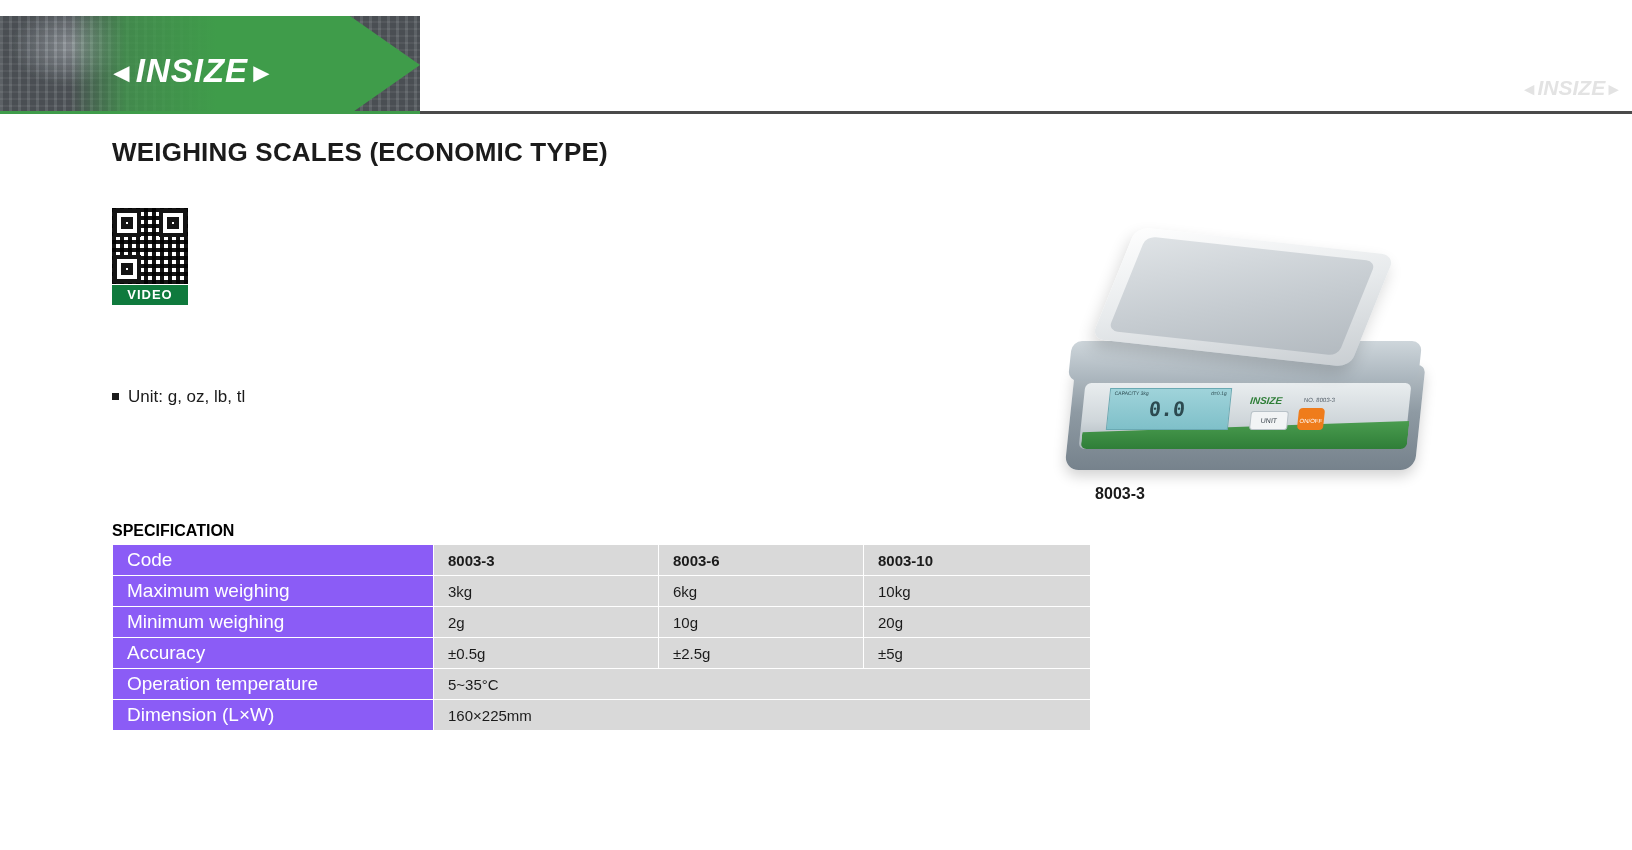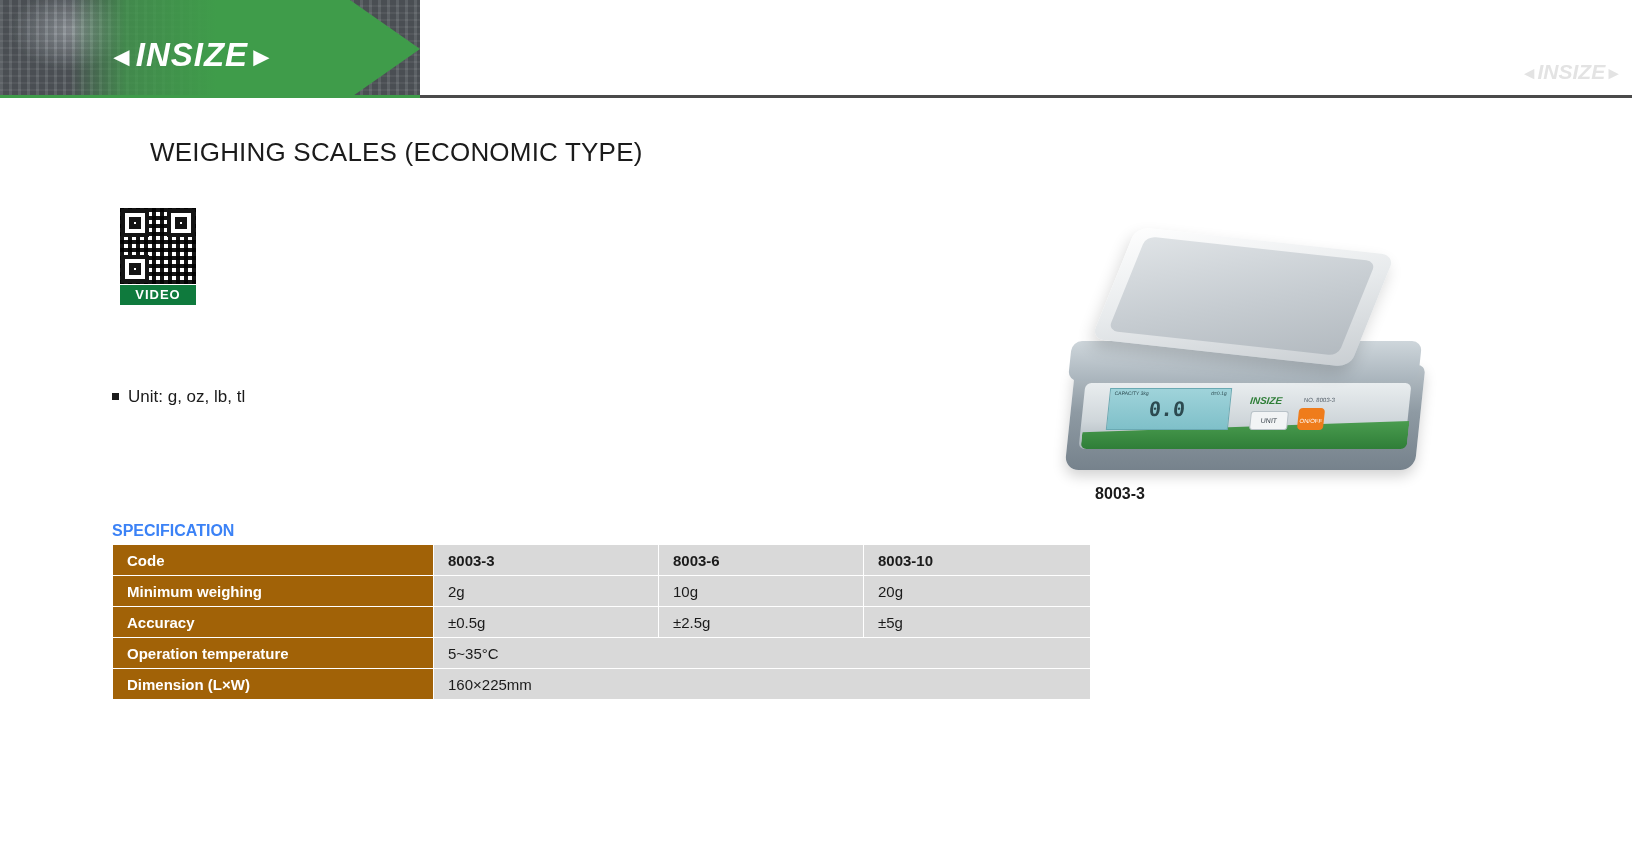--- a/index.html
+++ b/index.html
@@ -11,21 +11,21 @@
     height: 850px;
     background: #ffffff;
     font-family: "Liberation Sans", sans-serif;
     overflow: hidden;
     position: relative;
   }
 
   
   .header {
     position: absolute;
-    left: 0; top: 0;
+    left: 0; top: 16px;
     width: 1632px;
     height: 98px;
     overflow: hidden;
     background: #ffffff;
   }
   .header-photo {
     position: absolute;
     left: 0; top: 0;
     width: 420px; height: 98px;
     background:
@@ -91,32 +91,30 @@
     left: 0; top: 95px;
     width: 420px; height: 3px;
     background: #3f9c4a;
   }
 
   
   .page-title {
     position: absolute;
     left: 112px; top: 137px;
     font-size: 26px;
-    font-weight: normal;
+    font-weight: bold;
     color: #1b1b1b;
     letter-spacing: 0.2px;
-    margin-left: 38px;
   }
 
   
   .qr-block {
     position: absolute;
     left: 112px; top: 208px;
     width: 76px;
-    margin-left: 8px;
   }
   .qr-code {
     width: 76px; height: 76px;
     background-color: #ffffff;
     background-image:
       repeating-linear-gradient(90deg, #141414 0 4px, rgba(0,0,0,0) 4px 8px),
       repeating-linear-gradient(0deg, #141414 0 4px, rgba(0,0,0,0) 4px 8px);
     background-blend-mode: multiply;
     position: relative;
     overflow: hidden;
@@ -303,43 +301,43 @@
     font-weight: bold;
     color: #1b1b1b;
   }
 
   
   .spec-title {
     position: absolute;
     left: 112px; top: 522px;
     font-size: 16px;
     font-weight: bold;
-    color: #3b82f6;
+    color: #000000;
   }
   table.spec {
     position: absolute;
     left: 112px; top: 544px;
     width: 918px;
     border-collapse: collapse;
     table-layout: fixed;
     font-size: 15px;
   }
   table.spec td {
     height: 30px;
     padding: 0 0 0 14px;
     border: 1px solid #ffffff;
     vertical-align: middle;
     white-space: nowrap;
   }
   table.spec td.lbl {
     width: 306px;
-    background: #a16207;
+    background: #8b5cf6;
     color: #ffffff;
-    font-weight: bold;
-    font-size: 15px;
+    font-weight: normal;
+    font-size: 19px;
   }
   table.spec td.val {
     background: #d9d9d9;
     color: #1b1b1b;
     border-left: 1px solid #ffffff;
   }
   table.spec tr.head td.val {
     font-weight: bold;
   }
   table.spec td.val.c1 { width: 210px; }
@@ -398,20 +396,26 @@
 <div class="spec-title">SPECIFICATION</div>
 <table class="spec">
   <tbody id="spec-body">
       <tr class="head">
         <td class="lbl">Code</td>
         <td class="val c1">8003-3</td>
         <td class="val c2">8003-6</td>
         <td class="val c3">8003-10</td>
       </tr>
       <tr>
+        <td class="lbl">Maximum weighing</td>
+        <td class="val c1">3kg</td>
+        <td class="val c2">6kg</td>
+        <td class="val c3">10kg</td>
+      </tr>
+      <tr>
         <td class="lbl">Minimum weighing</td>
         <td class="val c1">2g</td>
         <td class="val c2">10g</td>
         <td class="val c3">20g</td>
       </tr>
       <tr>
         <td class="lbl">Accuracy</td>
         <td class="val c1">±0.5g</td>
         <td class="val c2">±2.5g</td>
         <td class="val c3">±5g</td>

